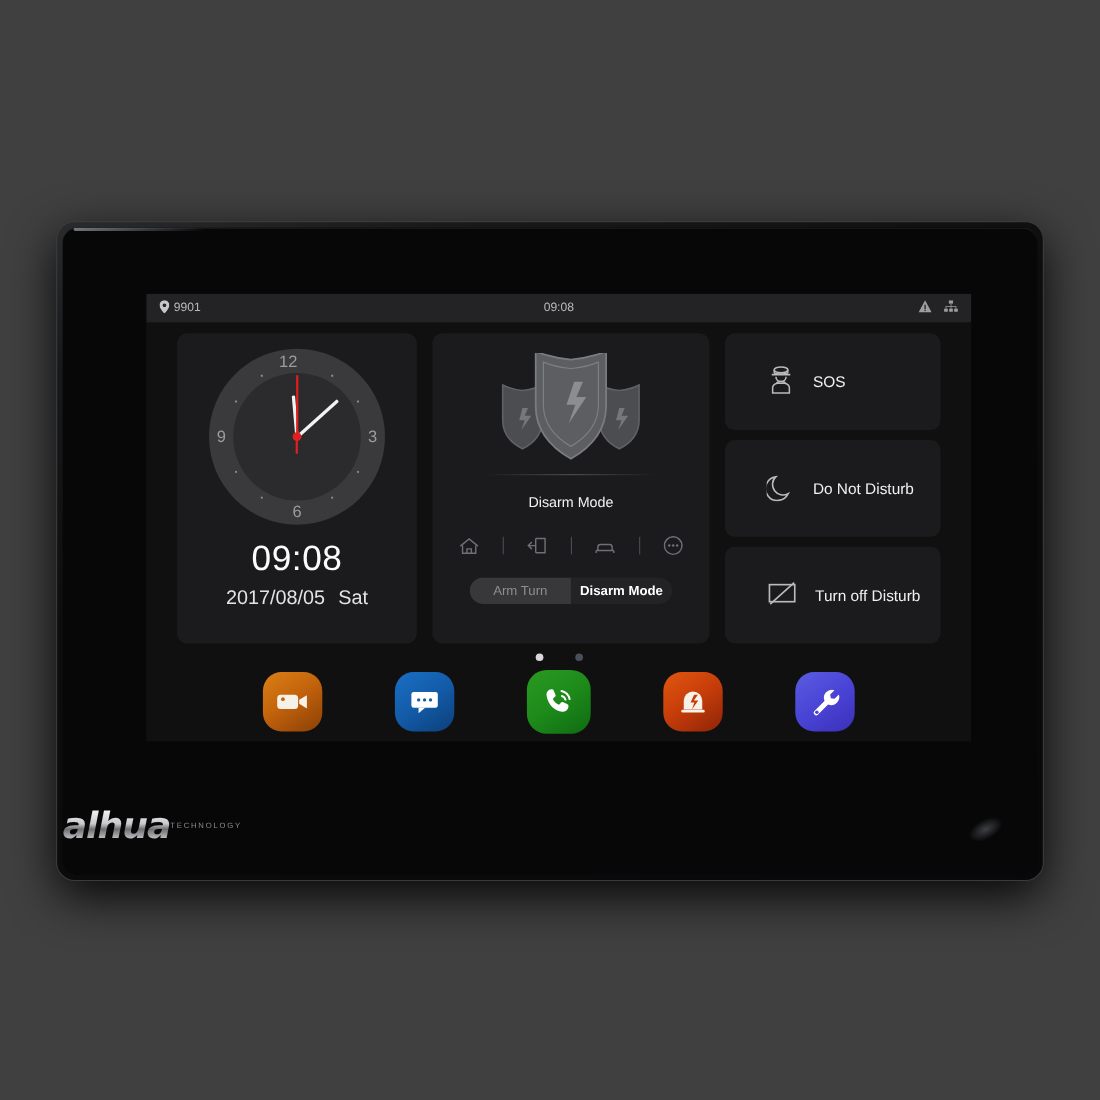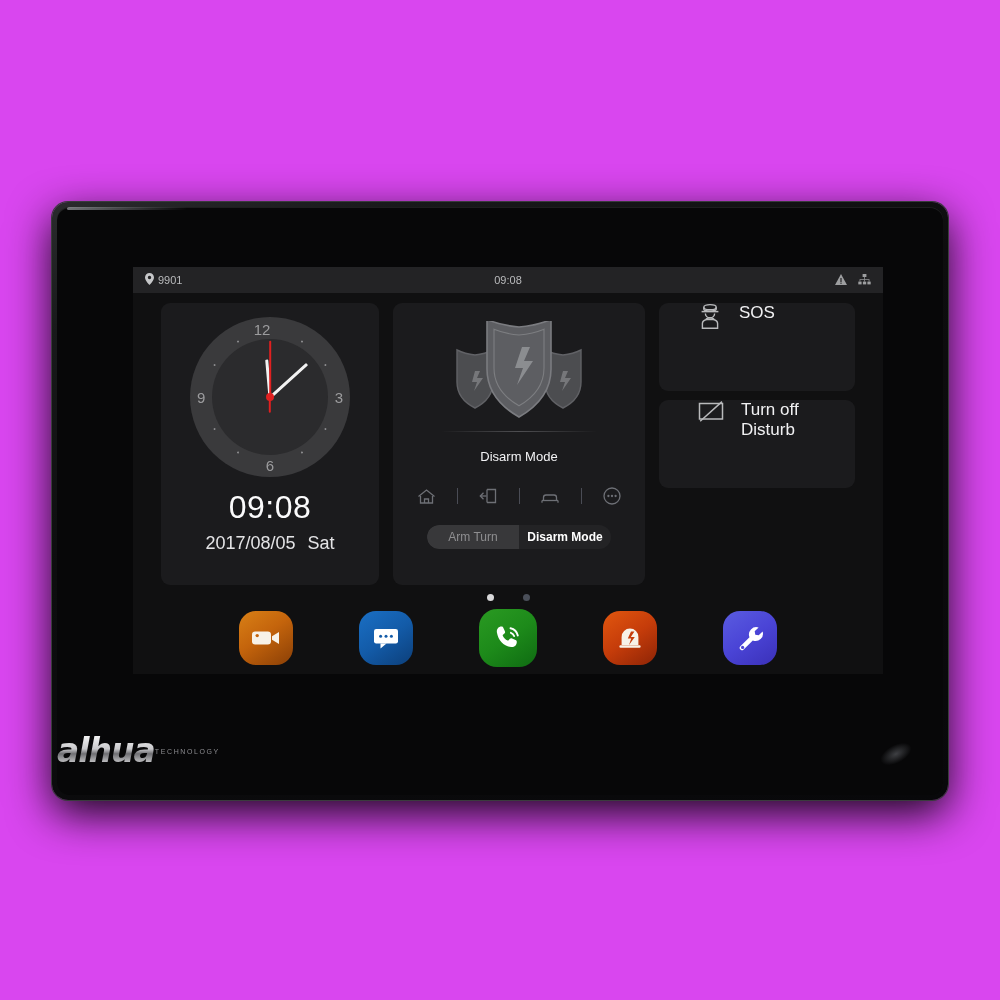--- a/index.html
+++ b/index.html
@@ -2,21 +2,21 @@
 <html><head>
 <meta charset="utf-8">
 <style>
   * { box-sizing: border-box; margin: 0; padding: 0; }
   html, body {
     width: 1000px; height: 1000px;
     background: #000;
     font-family: "Liberation Sans", sans-serif;
     overflow: hidden;
   }
-  #stage { position: relative; width: 1000px; height: 1000px; background: #d946ef; padding-left: 12px; }
+  #stage { position: relative; width: 1000px; height: 1000px; background: #404040; padding-left: 12px; }
 
   
   .device {
     position: absolute;
     left: 52px; top: 202px;
     width: 896px; height: 598px;
     border-radius: 16px;
     background: linear-gradient(160deg, #2a2b2d 0%, #18191a 14%, #0d0d0e 40%, #08080a 100%);
     box-shadow: 0 0 0 1px #3a3b3d, 0 14px 44px rgba(0,0,0,0.9);
   }
@@ -77,25 +77,25 @@
     background: #1b1b1d;
     border-radius: 9px;
   }
   .card-clock { width: 218px; height: 282px; position: relative; }
   .card-arm   { width: 252px; height: 282px; position: relative; }
   .col-actions { display: flex; flex-direction: column; gap: 9px; width: 196px; }
   .action-btn {
     height: 88px;
     background: #1b1b1d;
     border-radius: 9px;
-    display: flex; 
+    display: flex; align-items: center;
     padding-left: 38px;
     gap: 16px;
     color: #f0f0f2;
-    font-size: 17px;
+    font-size: 14px;
   }
 
   
   .clock-face {
     position: absolute; left: 50%; top: 14px; transform: translateX(-50%);
     width: 160px; height: 160px; border-radius: 50%;
     background: #3a3a3c;
   }
   .clock-inner {
     position: absolute; left: 22px; top: 22px; width: 116px; height: 116px;
@@ -358,20 +358,28 @@
                   <path d="M4.6 8.6h16.8" stroke-width="1.5"></path>
                   <path d="M8.4 10.4c0 2.5 2 4.4 4.6 4.4s4.6-1.9 4.6-4.4"></path>
                   <path d="M13 14.8c-1.6 0-2.8.5-2.8.5l-1.5 1.2"></path>
                   <path d="M13 14.8c1.6 0 2.8.5 2.8.5l1.5 1.2"></path>
                   <path d="M5.4 25.2v-4.6c0-2.2 2.2-3.6 4.3-4.1h6.6c2.1.5 4.3 1.9 4.3 4.1v4.6z"></path>
                 </svg>
               </span>
               <span>SOS</span>
             </div>
 
+            <div class="action-btn">
+              <span>
+                <svg width="26" height="27" viewBox="0 0 26 27">
+                  <path d="M19.5 19.8A9.6 9.6 0 0 1 8.2 4.5a10.8 10.8 0 1 0 11.3 15.3z" fill="none" stroke="#b9babc" stroke-width="1.5"></path>
+                </svg>
+              </span>
+              <span>Do Not Disturb</span>
+            </div>
 
             <div class="action-btn">
               <span>
                 <svg width="28" height="23" viewBox="0 0 28 23" fill="none" stroke="#b9babc" stroke-width="1.5">
                   <rect x="2.5" y="3.5" width="23" height="15.5"></rect>
                   <path d="M25 1.6 3.2 21.2"></path>
                 </svg>
               </span>
               <span>Turn off Disturb</span>
             </div>

